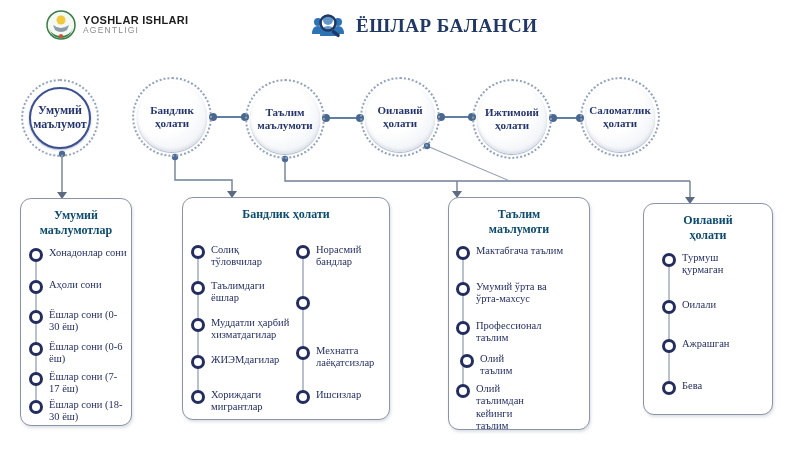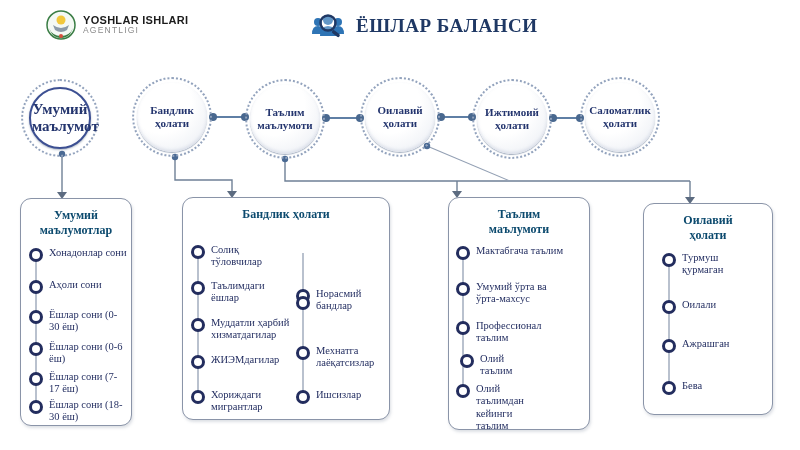--- a/index.html
+++ b/index.html
@@ -22,21 +22,21 @@
           border:2px dotted #93a3bd; display:flex; align-items:center; justify-content:center;
           z-index:3; cursor:pointer; }
   .node-inner { width:70px; height:70px; border-radius:50%;
           background: radial-gradient(circle at 35% 30%, #ffffff 45%, #e7ebf2 100%);
           box-shadow: 0 1px 1px rgba(90,110,140,.55), inset 0 -2px 3px rgba(150,165,190,.25);
           display:flex; align-items:center; justify-content:center; text-align:center; }
   .node.sel { width:78px; height:78px; }
   .node.sel .node-inner { width:62px; height:62px; border:2.5px solid #3c4f92;
           background:#ffffff; box-shadow: 0 1px 2px rgba(90,110,140,.5); }
   .node-label { font-size:11px; font-weight:bold; color:#24356e; line-height:1.15; width:66px; }
-  .node.sel .node-label { width:56px; font-size:15px; }
+  .node.sel .node-label { width:56px; font-size:12px; }
 
   
   .nconn { position:absolute; height:2px; background:#5f7fa5; z-index:2; }
   .nconn::before, .nconn::after { content:""; position:absolute; top:-3px; width:8px; height:8px;
           border-radius:50%; background:#49688f; }
   .nconn::before { left:-3px; } .nconn::after { right:-3px; }
 
   
   .wires { position:absolute; left:0; top:0; z-index:1; pointer-events:none; }
 
@@ -190,21 +190,21 @@
         <span class="ptext">Муддатли ҳарбий хизматдагилар</span>
       </div>
     <div class="pitem" style="left:8px; top:156px; width:100px;">
         <span class="bullet"></span>
         <span class="ptext">ЖИЭМдагилар</span>
       </div>
     <div class="pitem" style="left:8px; top:191px; width:88px;">
         <span class="bullet"></span>
         <span class="ptext">Хориждаги мигрантлар</span>
       </div>
-    <div class="pitem" style="left:113px; top:46px; width:90px;margin-top:44px;">
+    <div class="pitem" style="left:113px; top:46px; width:90px;">
         <span class="bullet"></span>
         <span class="ptext">Норасмий бандлар</span>
       </div>
     <div class="pitem" style="left:113px; top:97px; width:78px;">
         <span class="bullet"></span>
       </div>
     <div class="pitem" style="left:113px; top:147px; width:92px;">
         <span class="bullet"></span>
         <span class="ptext">Мехнатга лаёқатсизлар</span>
       </div>

